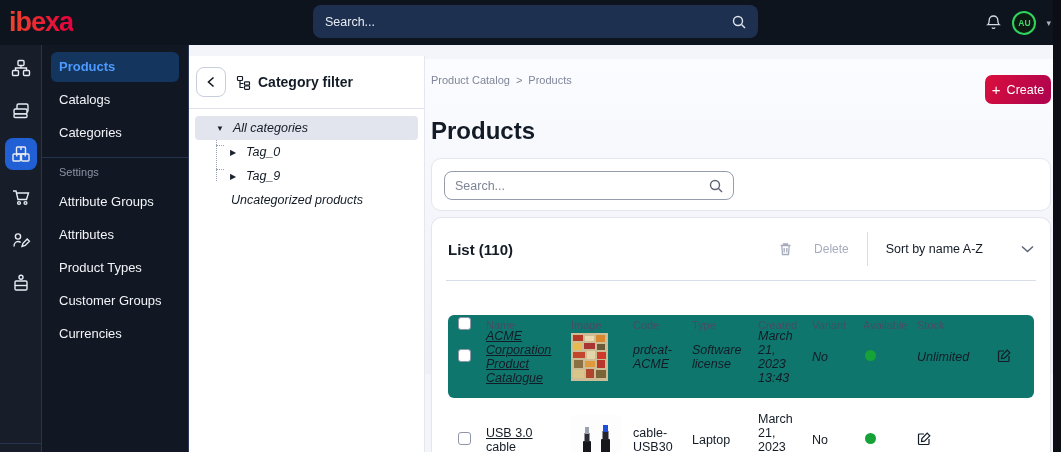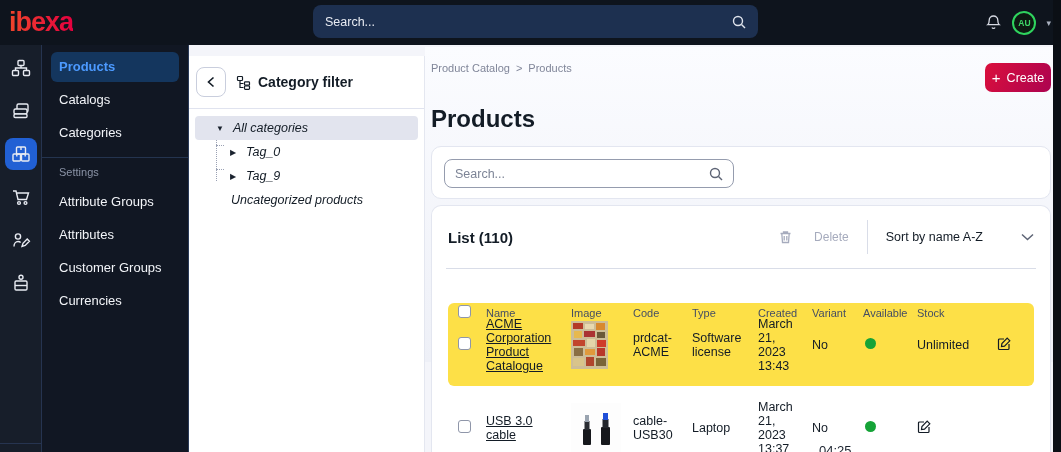--- a/index.html
+++ b/index.html
@@ -48,21 +48,21 @@
   .tree-row.selected { background:#e2e4ee; border-radius:4px; }
   .tree-caret { width:10px; font-size:8px; color:#1a222e; text-align:center; }
   .caret-down { margin-left:20px; }
   .caret-right { margin-left:33px; }
   .tree-label { margin-left:8px;font-style:italic; }
   .tree-label.noicon { margin-left:36px; }
   .tree-line { position:absolute; left:27px; top:24px; height:48px; border-left:1px dotted #9aa1b4; }
   .tree-stub { position:absolute; left:27px; width:8px; border-top:1px dotted #9aa1b4; }
 
   
-  .main { position:absolute; left:425px; top:47px; width:628px; height:315px; background:linear-gradient(180deg,#fbfcff 0%,#eef0f7 100%); }
+  .main { position:absolute; left:425px; top:59px; width:628px; height:315px; background:linear-gradient(180deg,#fbfcff 0%,#eef0f7 100%); }
   .breadcrumb { position:absolute; left:6px; top:15px; font-size:11px; color:#808699; display:flex; gap:6px; align-items:center; }
   .create-btn { position:absolute; left:560px; top:16px; width:66px; height:29px; border:none; border-radius:7px; background:linear-gradient(120deg,#da0f3c,#ac0350); color:#fff; font-size:12.5px; display:flex; align-items:center; justify-content:center; gap:6px; font-family:inherit; }
   .create-btn .plus { font-size:15px; font-weight:300; line-height:1; }
   .page-title { position:absolute; left:6px; top:58px; font-size:24px; font-weight:bold; color:#131c26; }
 
   .search-card { position:absolute; left:6px; top:99px; width:620px; height:53px; background:#fff; border:1px solid #e3e6f0; border-radius:10px; padding:12px; }
   .search-input-wrap { width:290px; height:29px; border:1px solid #959cae; border-radius:8px; display:flex; align-items:center; padding:0 10px; background:#fff; }
   .search-input-wrap input { flex:1; border:none; outline:none; font-size:12.5px; color:#131c26; font-family:inherit; }
   .search-input-wrap input::placeholder { color:#7d8496; opacity:1; }
   .mag { stroke:#5d6475; fill:none; stroke-width:1.4; }
@@ -75,21 +75,21 @@
   .delete-btn svg { stroke:#a6abbd; fill:none; stroke-width:1.3; }
   .vert-div { width:1px; height:34px; background:#d9dde8; margin:0 18px; }
   .sort-dd { display:flex; align-items:center; gap:38px; font-size:12.5px; color:#131c26; }
   .sort-chevron { stroke:#5d6475; fill:none; stroke-width:1.5; }
   .list-hr { border-top:1px solid #d9dde8; margin:0 -2px; }
 
   .tgrid { display:grid; grid-template-columns:38px 85px 62px 59px 66px 54px 51px 54px 80px 1fr; align-items:center; }
   .thead { height:34px; font-size:11px; color:#454e63; }
   .thead > div { padding-right:6px;margin-top:36px; }
   .trow { min-height:83px; border-radius:6px; font-size:12.5px; }
-  .trow.alt { background:#fde047; }
+  .trow.alt { background:#0f766e;font-style:italic; }
   .trow > div { padding:8px 8px 8px 0; }
   .cb { width:13px; height:13px; border:1px solid #8f96a9; border-radius:3px; background:#fff; margin-left:10px; }
   .name-link { color:#131c26; text-decoration:underline; }
   .thumb { display:block; }
   .dot { width:11px; height:11px; border-radius:50%; background:#15a337; margin-left:2px; }
   .edit-btn { background:none; border:none; padding:0; }
   .edit-btn svg { stroke:#131c26; fill:none; stroke-width:1.2; }
   .partial-text { position:absolute; left:387px; top:237px; font-size:13px; color:#1a222e; }
 </style>
 </head>
@@ -165,20 +165,21 @@
 </nav>
 
 <nav class="menu">
   <div class="menu-item active">Products</div>
   <div class="menu-item">Catalogs</div>
   <div class="menu-item">Categories</div>
   <div class="menu-divider"></div>
   <div class="menu-section">Settings</div>
   <div class="menu-item">Attribute Groups</div>
   <div class="menu-item">Attributes</div>
+  <div class="menu-item">Product Types</div>
   <div class="menu-item">Customer Groups</div>
   <div class="menu-item">Currencies</div>
 </nav>
 
 <aside class="catpanel">
   <div class="catpanel-head">
     <button class="back-btn">
       <svg width="10" height="12" viewBox="0 0 10 12">
           <polyline points="7.5,1.5 2.5,6 7.5,10.5"></polyline>
         </svg>

